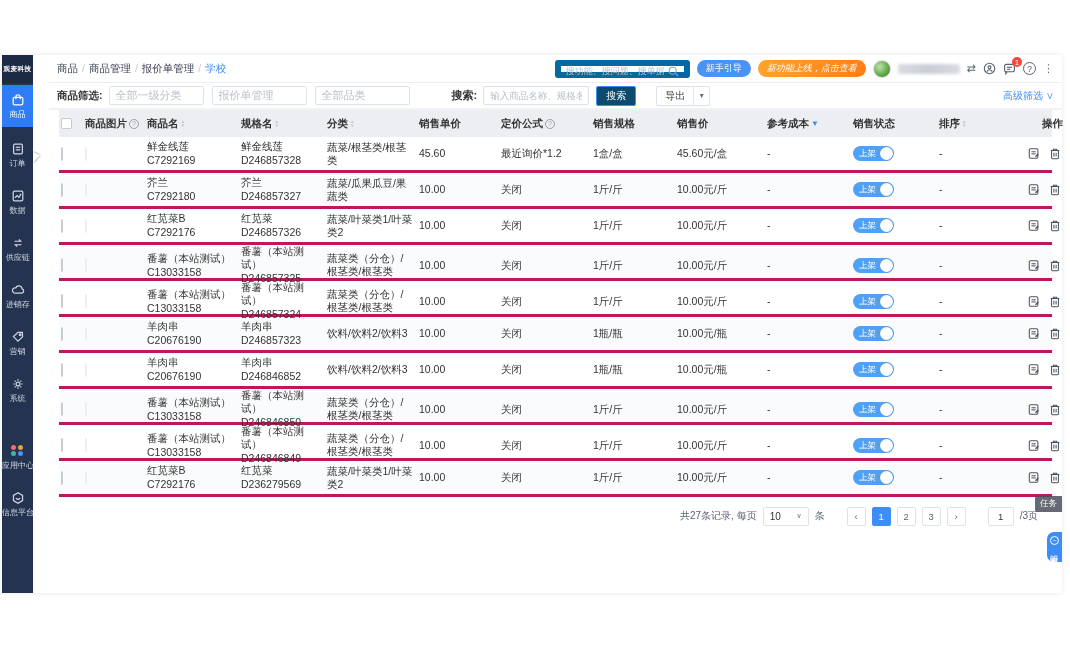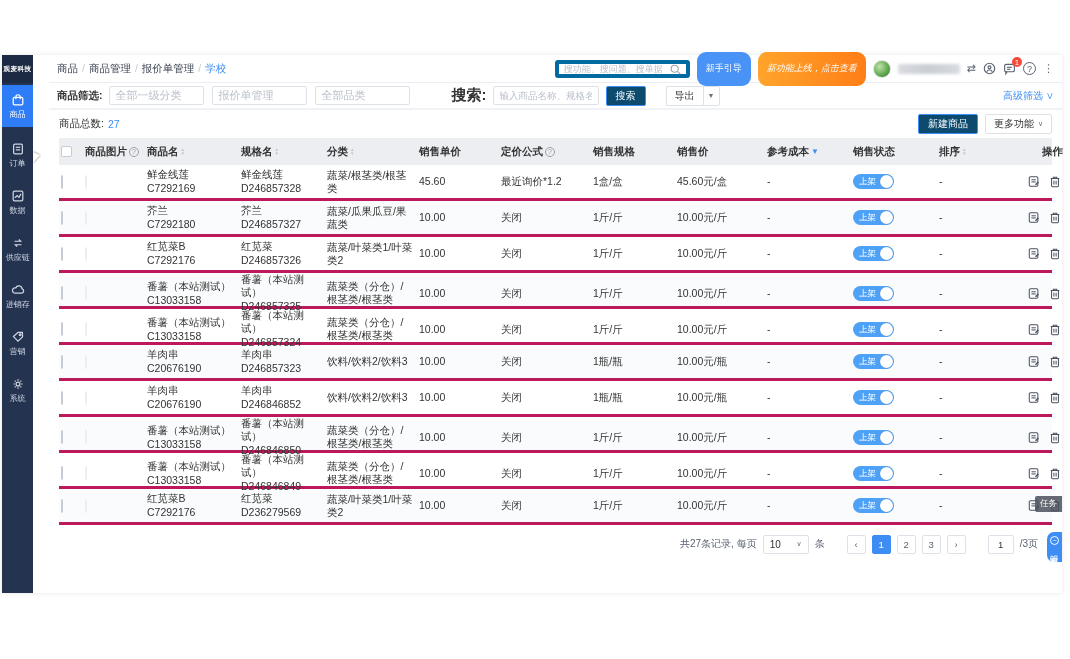--- a/index.html
+++ b/index.html
@@ -23,37 +23,37 @@
   .dots i { width:5px; height:5px; border-radius:50%; display:block; }
 
   
   .main { flex:1; display:flex; flex-direction:column; background:#fff; min-width:0; position:relative;padding-left:16px; }
 
   .topbar { height:28px; border-bottom:1px solid #eceef2; display:flex; align-items:center; padding:0 8px; flex:none; }
   .crumb { font-size:10.5px; color:#3c4353; }
   .crumb .sep { color:#c4c9d2; margin:0 4px; }
   .crumb .active-crumb { color:#3D8DF5; }
   .topbar-right { margin-left:auto; display:flex; align-items:center; gap:7px; }
-  .global-search { width:135px; height:18px; border:4px solid #0369a1; border-radius:3px; display:flex; align-items:flex-start; padding:0 5px; }
+  .global-search { width:135px; height:18px; border:6px solid #0369a1; border-radius:3px; display:flex; align-items:flex-start; padding:0 5px; }
   .global-search input { border:none; outline:none; flex:1; font-size:9px; color:#333; min-width:0; background:transparent; }
   .global-search input::placeholder { color:#b9c0ca; }
-  .pill { height:34px; border-radius:9px; font-size:9px; color:#fff; display:flex; align-items:center; padding:0 9px; cursor:pointer; white-space:nowrap; }
+  .pill { height:17px; border-radius:9px; font-size:9px; color:#fff; display:flex; align-items:center; padding:0 9px; cursor:pointer; white-space:nowrap; }
   .pill.blue { background:#4A93F6; }
   .pill.orange { background:linear-gradient(90deg,#FFA42B,#FF7E17);font-style:italic; }
   .avatar { width:18px; height:18px; border-radius:50%; background:radial-gradient(circle at 35% 35%, #bfe3a6, #4f9c3f 70%, #2f6b2a); border:1px solid #e0e0e0; }
   .blur-name { width:62px; height:10px; background:linear-gradient(90deg,#d8dbe0,#c9cdd4,#d8dbe0); filter:blur(1.5px); border-radius:2px; }
   .tb-ico { color:#5a6272; font-size:11px; display:flex; align-items:center; position:relative; cursor:pointer; }
   .tb-ico svg { width:13px; height:13px; stroke:#5a6272; fill:none; stroke-width:1.4; }
   .badge { position:absolute; top:-5px; right:-6px; background:#F5483B; color:#fff; border-radius:6px; min-width:10px; height:10px; font-size:7px; display:flex; align-items:center; justify-content:center; padding:0 2px; }
   .qmark { width:13px; height:13px; border:1.2px solid #5a6272; border-radius:50%; font-size:9px; display:flex; align-items:center; justify-content:center; }
 
   .filterbar { height:27px; display:flex; align-items:center; padding:0 8px; border-bottom:2px solid #f0f2f5; flex:none; }
   .flabel { font-size:10.5px; color:#333; font-weight:bold; margin-right:6px; white-space:nowrap; }
   .fselect { width:95px; height:19px; border:1px solid #dde1e8; border-radius:2px; font-size:11px; color:#b9c0ca; display:flex; align-items:center; padding:0 6px; margin-right:8px; cursor:pointer; }
-  .fsearch-label { font-size:15px; color:#333; font-weight:bold; margin:0 6px 0 34px; }
+  .fsearch-label { font-size:11px; color:#333; font-weight:bold; margin:0 6px 0 34px; }
   .finput { width:106px; height:19px; border:1px solid #dde1e8; border-radius:2px; padding:0 6px; font-size:9.5px; color:#333; outline:none; }
   .finput::placeholder { color:#b9c0ca; }
   .btn { height:20px; border-radius:2px; font-size:10px; display:flex; align-items:center; justify-content:center; cursor:pointer; }
   .btn.primary { background:#0c4a6e; color:#fff; border:1px solid #3D8DF5; padding:0 9px; margin-left:7px; }
   .export-group { display:flex; margin-left:20px; }
   .export-main { border:1px solid #dde1e8; border-right:none; border-radius:2px 0 0 2px; padding:0 8px; color:#333; }
   .export-caret { border:1px solid #dde1e8; border-radius:0 2px 2px 0; width:17px; color:#6a7382; font-size:7px; }
   .adv-filter { margin-left:auto; color:#3D8DF5; font-size:10px; cursor:pointer; white-space:nowrap; }
 
   .content { flex:1; padding:0 10px; display:flex; flex-direction:column; min-height:0; }
@@ -176,20 +176,43 @@
     <span class="side-icon">
             <svg viewBox="0 0 16 16">
               <circle cx="8" cy="8" r="2.2"></circle>
               <path d="M8 2.6v1.6M8 11.8v1.6M2.6 8h1.6M11.8 8h1.6M4.2 4.2l1.1 1.1M10.7 10.7l1.1 1.1M11.8 4.2l-1.1 1.1M5.3 10.7l-1.1 1.1"></path>
             </svg>
           </span>
     <span class="side-label">系统</span>
   </div>
 </nav>
     <div class="side-spacer"></div>
+    <div class="side-bottom" id="side-bottom">
+  <div class="side-item">
+    <span class="side-icon">
+            <span class="dots">
+              <i style="background:#F56C6C"></i>
+              <i style="background:#E6A23C"></i>
+              <i style="background:#3BB7A8"></i>
+              <i style="background:#4A93F6"></i>
+            </span>
+          </span>
+    <span class="side-label">应用中心</span>
+  </div>
+
+  <div class="side-item">
+    <span class="side-icon">
+            <svg viewBox="0 0 16 16">
+              <path d="M8 2l5.2 3v6L8 14 2.8 11V5z"></path>
+              <path d="M5.5 8.2L8 9.8l2.5-1.6"></path>
+            </svg>
+          </span>
+    <span class="side-label">信息平台</span>
+  </div>
+</div>
   </aside>
 
   <div class="cursor"></div>
 
   <div class="main">
 
     <header class="topbar">
       <span class="crumb">
         <span>商品</span><span class="sep">/</span><span>商品管理</span><span class="sep">/</span><span>报价单管理</span><span class="sep">/</span><span class="active-crumb">学校</span>
       </span>
@@ -239,31 +262,20 @@
       <span class="btn primary">搜索</span>
       <span class="export-group">
         <span class="btn export-main">导出</span>
         <span class="btn export-caret">▼</span>
       </span>
       <span class="adv-filter">高级筛选 ∨</span>
     </div>
 
     <div class="content">
 
-      <div class="toolbar-row">
-        <span class="total-label">商品总数:</span>
-        <span class="total-num">27</span>
-        <span class="toolbar-btns">
-          <span class="btn primary" style="margin-left:0">新建商品</span>
-          <span class="btn outline">
-              <span>更多功能</span>
-              <span class="caret">∨</span>
-            </span>
-        </span>
-      </div>
 
       <div class="grid thead">
         <span class="hcell">
             <span class="cb"></span>
           </span>
         <span class="hcell">
             <span>商品图片</span>
             <span class="qicon">?</span>
           </span>
         <span class="hcell">

